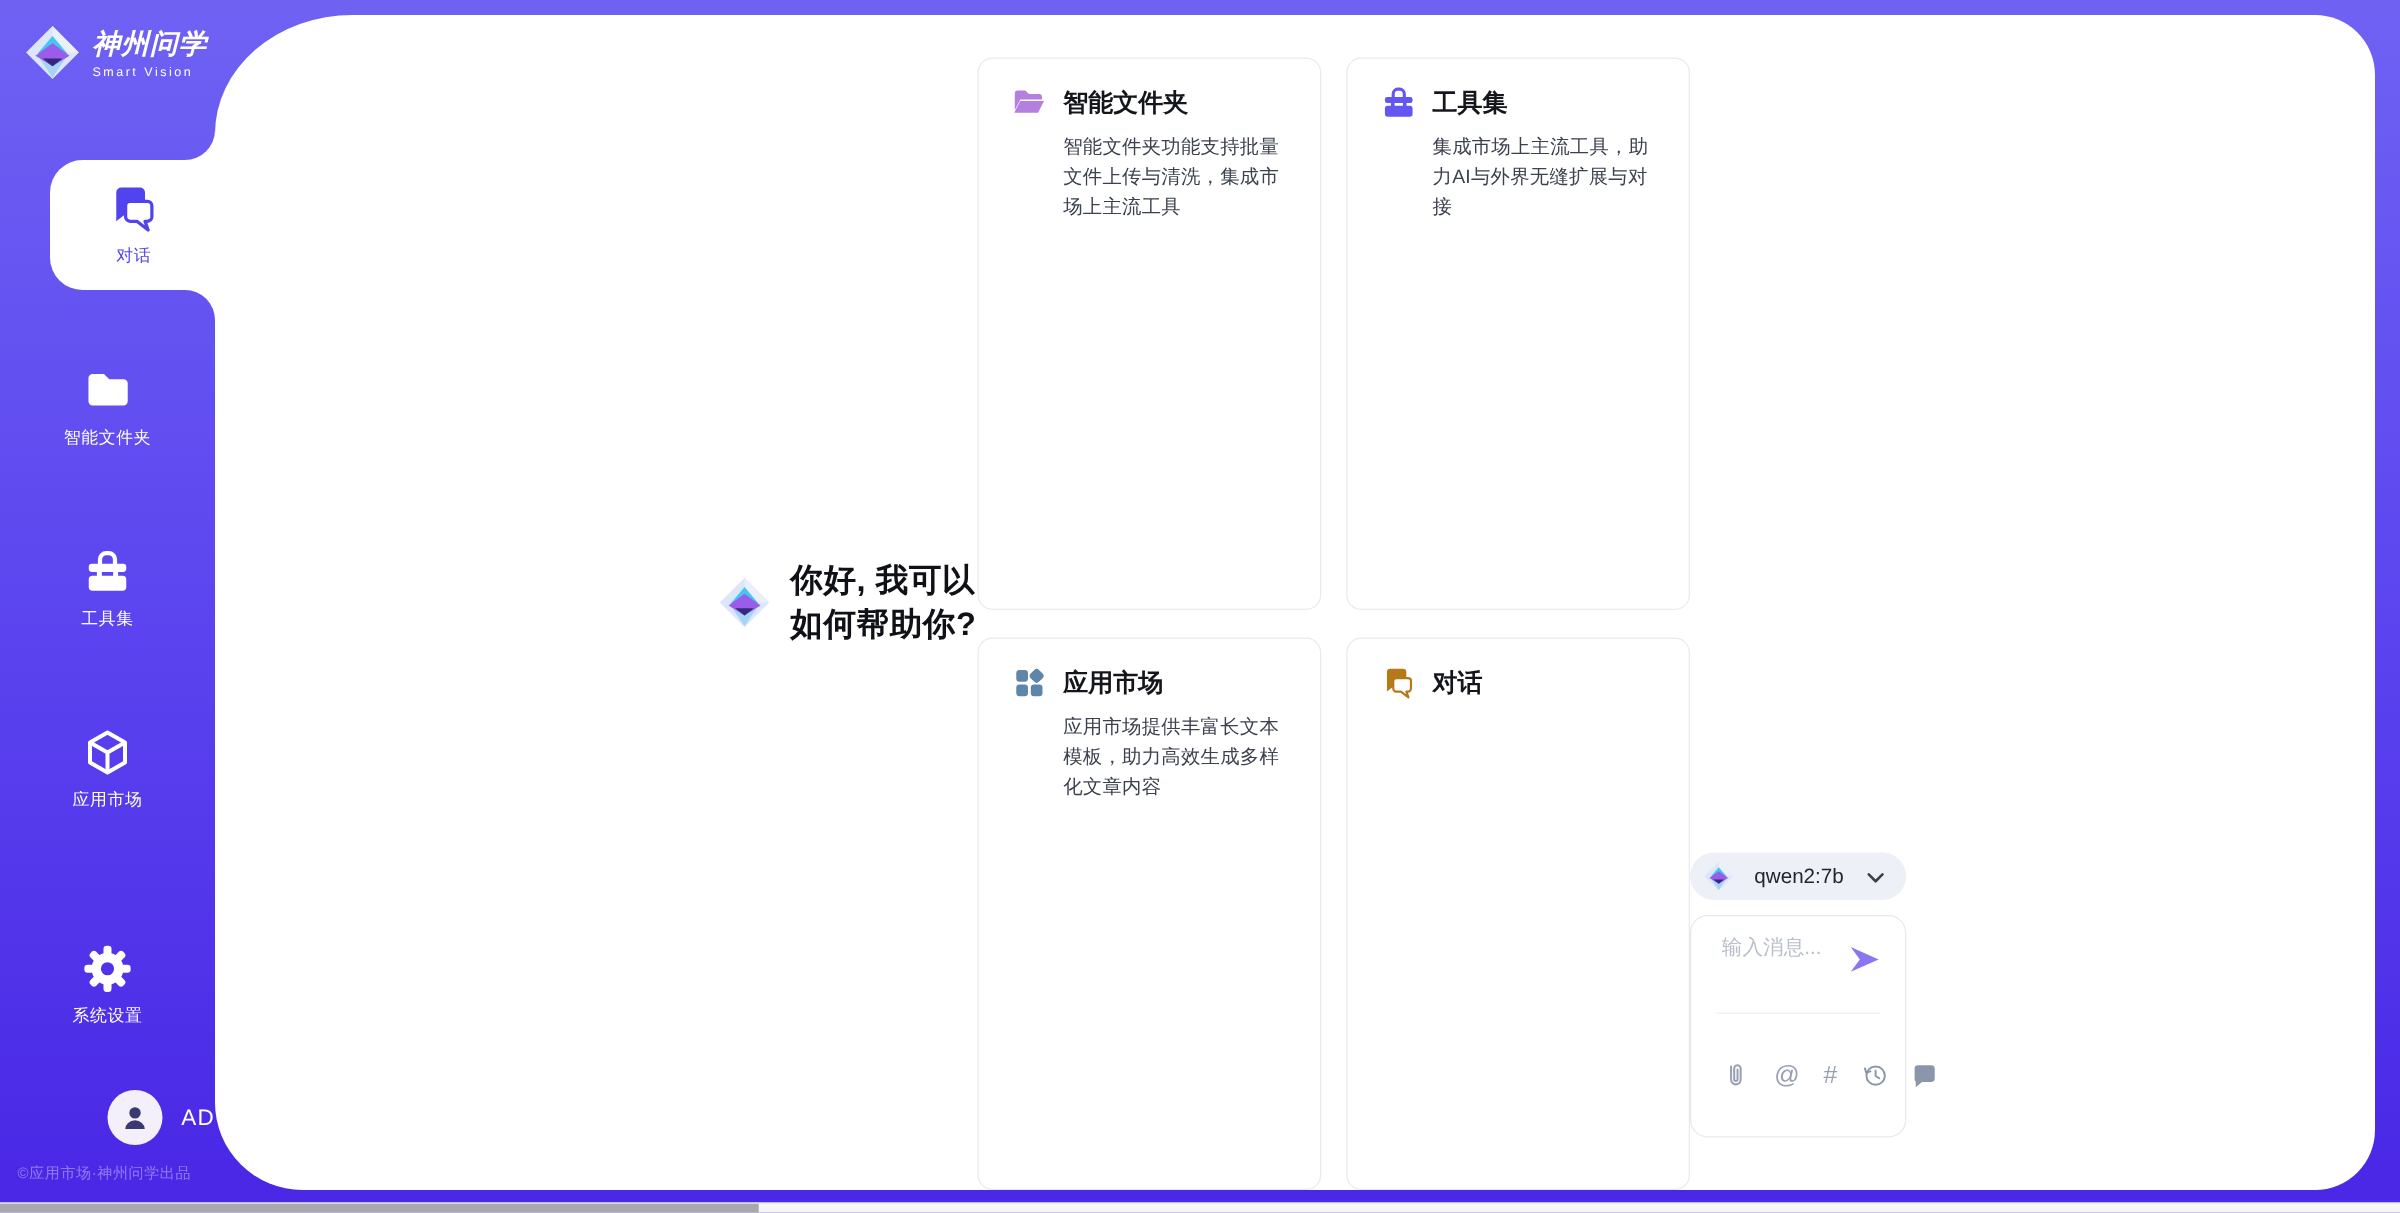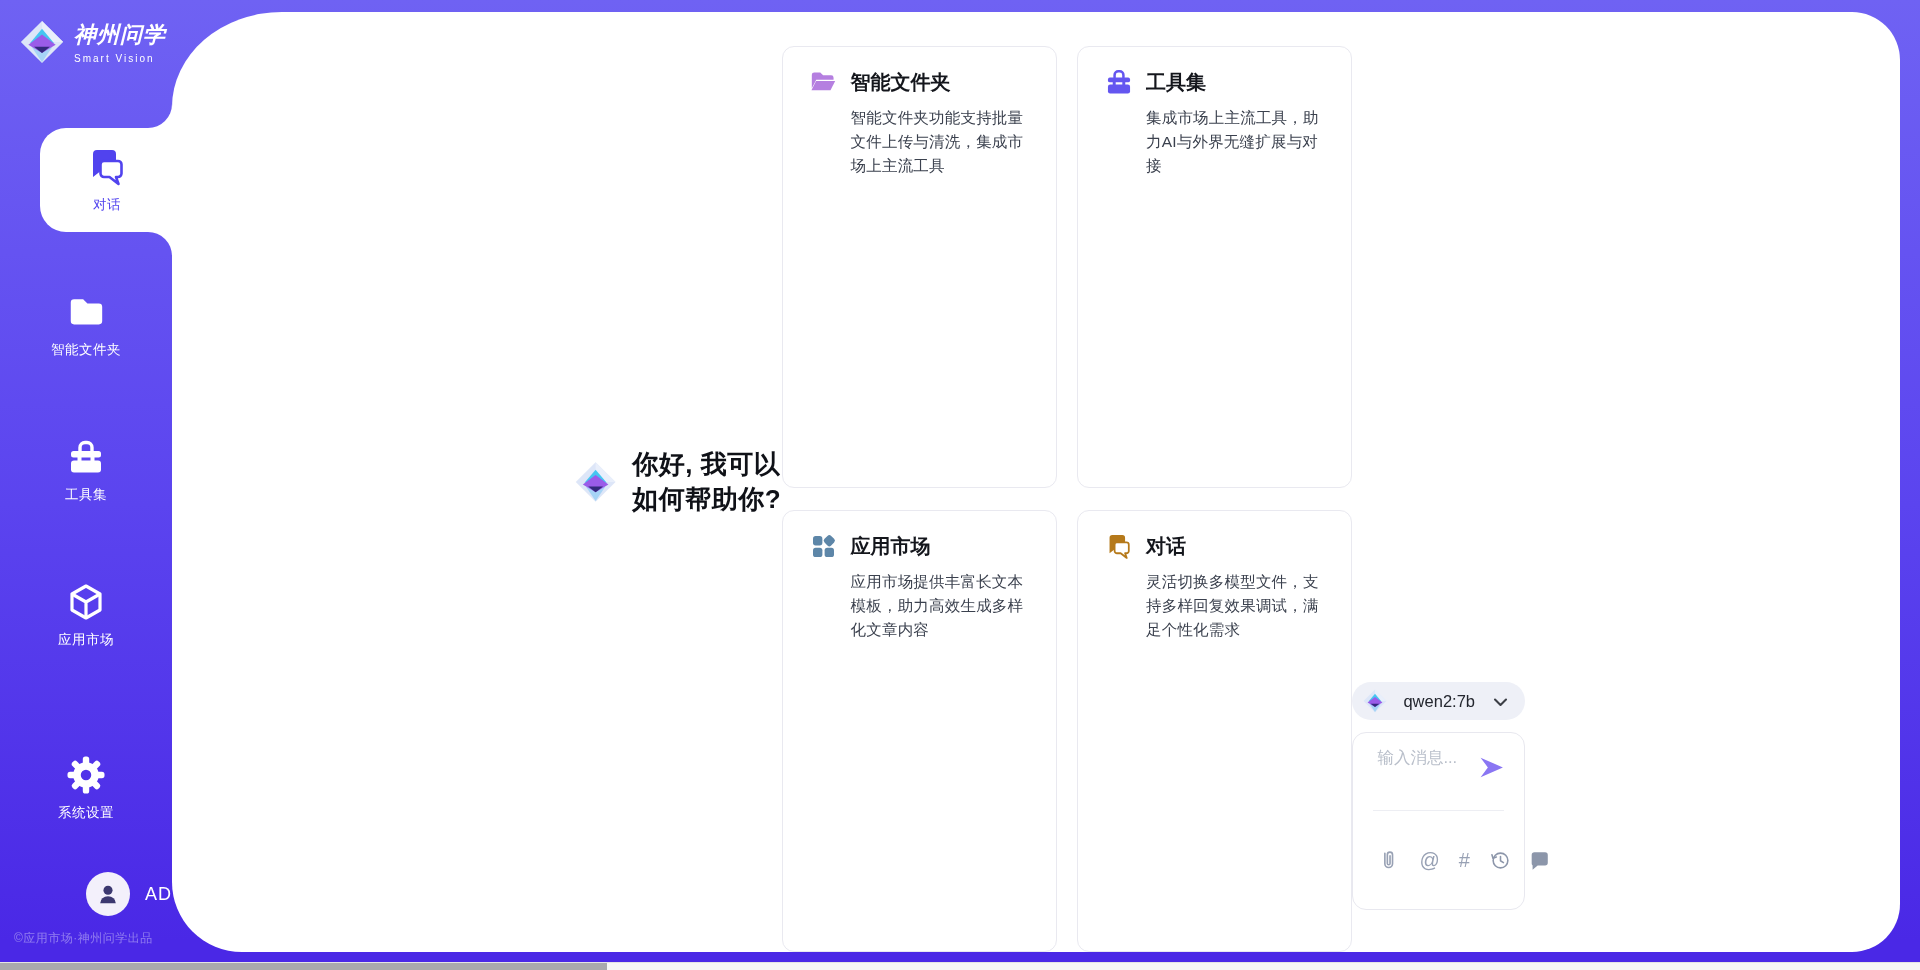--- a/index.html
+++ b/index.html
@@ -215,21 +215,20 @@
         </div>
         <div class="card">
           <div class="card-head">
             <span class="card-ic" style="color: rgb(181, 121, 26);">
                 <svg width="28" height="27" viewBox="0 0 40 40">
                   <use href="#ic-chat"></use>
                 </svg>
               </span>
             <span class="card-title">对话</span>
           </div>
-          <div class="card-desc">灵活切换多模型文件，支持多样回复效果调试，满足个性化需求</div>
         </div>
       </div>
 
       <div class="chat">
         <div class="model-pill">
           <svg class="pill-logo" viewBox="0 0 100 100">
               <use href="#diamond-logo"></use>
             </svg>
           <span class="pill-label">qwen2:7b</span>
           <span class="pill-chevron">

